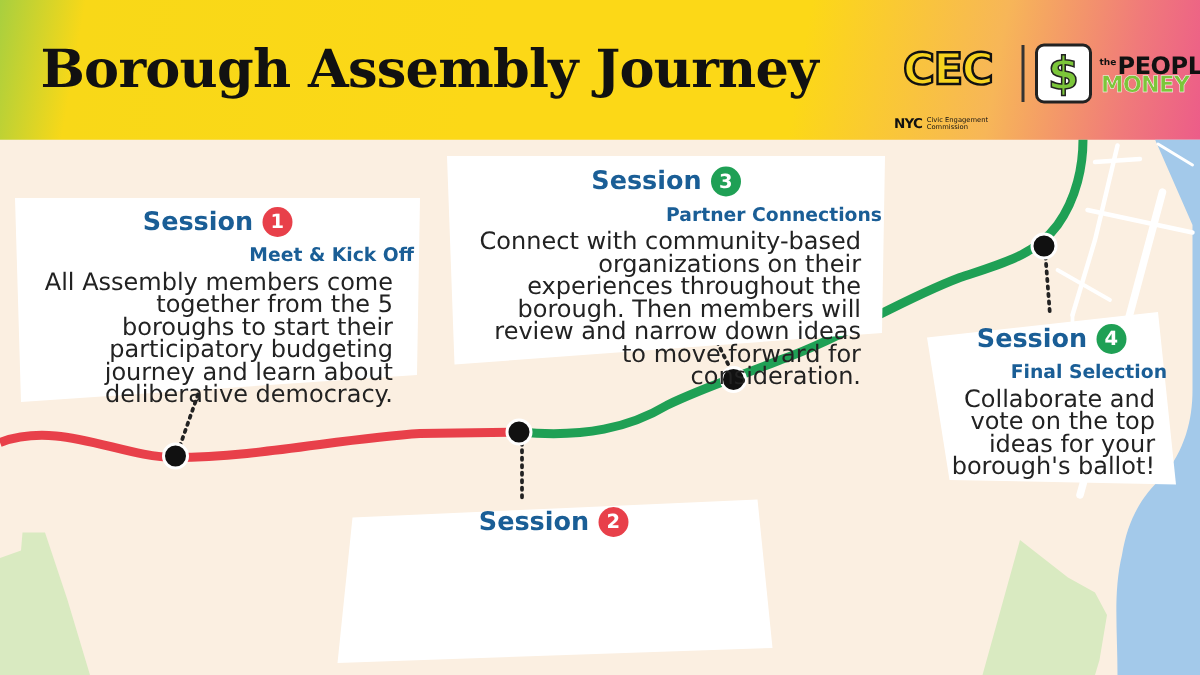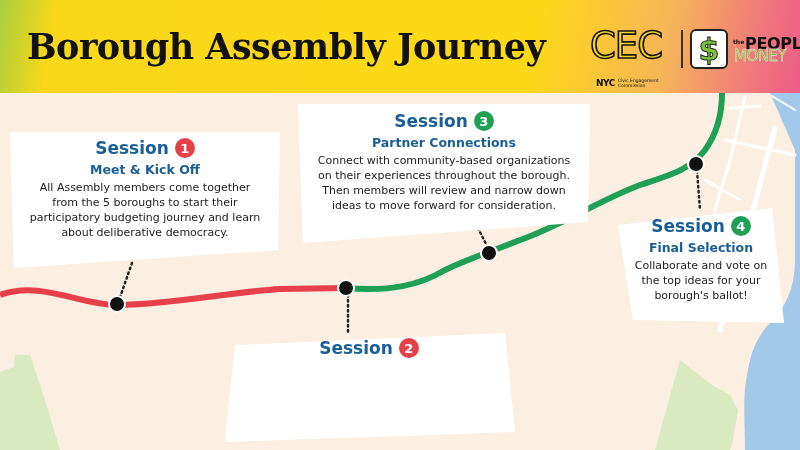--- a/index.html
+++ b/index.html
@@ -10,53 +10,53 @@
     position: absolute; left: 0; top: 0; width: 800px; height: 117px;
     background: linear-gradient(100deg, #a8cf3f 0%, #f8d818 7%, #fcd817 40%, #fcd817 66%, #f7b658 82%, #f07a7a 93%, #ec5a8a 100%);
   }
   .title {
     position: absolute; left: 27px; top: 26px;
     font-family: "DejaVu Serif", serif; font-weight: bold; font-size: 35px; letter-spacing: -0.5px;
     color: #111;
   }
   .logos { position: absolute; left: 590px; top: 26px; width: 200px; height: 50px; }
   .cec {
-    position: absolute; left: 0; top: 4px; width: 82px; height: 32px;
-    font-family: "DejaVu Sans", sans-serif; font-weight: normal; font-size: 37px; color: #f6d31e;
+    position: absolute; left: 12px; top: 4px; width: 82px; height: 32px;
+    font-family: "DejaVu Sans", sans-serif; font-weight: bold; font-size: 29px; color: #f6d31e;
     -webkit-text-stroke: 1.6px #111; letter-spacing: -1px; line-height: 32px;
   }
   .nyc-row { position: absolute; left: 6px; top: 52px; display: flex; align-items: center; gap: 3px; }
   .nyc { font-weight: bold; font-size: 9px; color: #111; letter-spacing: -0.5px; }
   .cec-sub { font-size: 4.5px; line-height: 5px; color: #111; }
   .divider { position: absolute; left: 91px; top: 4px; width: 1.5px; height: 38px; background: #333; }
   .dollar-box {
     position: absolute; left: 100px; top: 3px; width: 38px; height: 40px;
     background: #fff; border: 2px solid #222; border-radius: 6px;
     display: flex; align-items: center; justify-content: center;
     font-weight: bold; font-size: 30px; color: #7cc63a; -webkit-text-stroke: 1px #222;
   }
   .pm-the { position: absolute; left: 143px; top: 12px; font-size: 6px; font-weight: bold; color: #111; }
   .pm-people { position: absolute; left: 155px; top: 8px; font-size: 16px; font-weight: bold; color: #111; letter-spacing: -0.3px; }
-  .pm-money { position: absolute; left: 144px; top: 21px; font-size: 15px; font-weight: normal; color: #7cc63a; letter-spacing: -0.5px; -webkit-text-stroke: 0.3px #fff; }
+  .pm-money { position: absolute; left: 144px; top: 21px; font-size: 15px; font-weight: bold; color: #7cc63a; letter-spacing: -0.5px; -webkit-text-stroke: 0.3px #fff; }
 
   .map { position: absolute; left: 0; top: 93px; width: 800px; height: 357px; }
 
   .card {
-    position: absolute; background: #fff; text-align: center; color: #222;
+    position: absolute; background: #fff; text-align: right; color: #222;
   }
   .session-head {
     font-family: "DejaVu Sans", sans-serif; font-weight: bold; color: #1a5e96; font-size: 17px;
     display: flex; align-items: center; justify-content: center; gap: 6px;
   }
   .badge {
     display: inline-flex; align-items: center; justify-content: center;
     width: 20px; height: 20px; border-radius: 50%; color: #fff; font-size: 13px; font-weight: bold;
   }
   .sub { font-weight: bold; color: #1a5e96; font-size: 12.5px; margin-top: 4px; }
-  .desc { font-size: 11px; line-height: 15px; margin-top: 3px; color: #222; }
+  .desc { font-size: 16px; line-height: 15px; margin-top: 3px; color: #222; }
 </style>
 </head>
 <body>
 
 <div class="header">
   <div class="title">Borough Assembly Journey</div>
   <div class="logos">
     <div class="cec">CEC</div>
     <div class="nyc-row">
       <span class="nyc">NYC</span>

